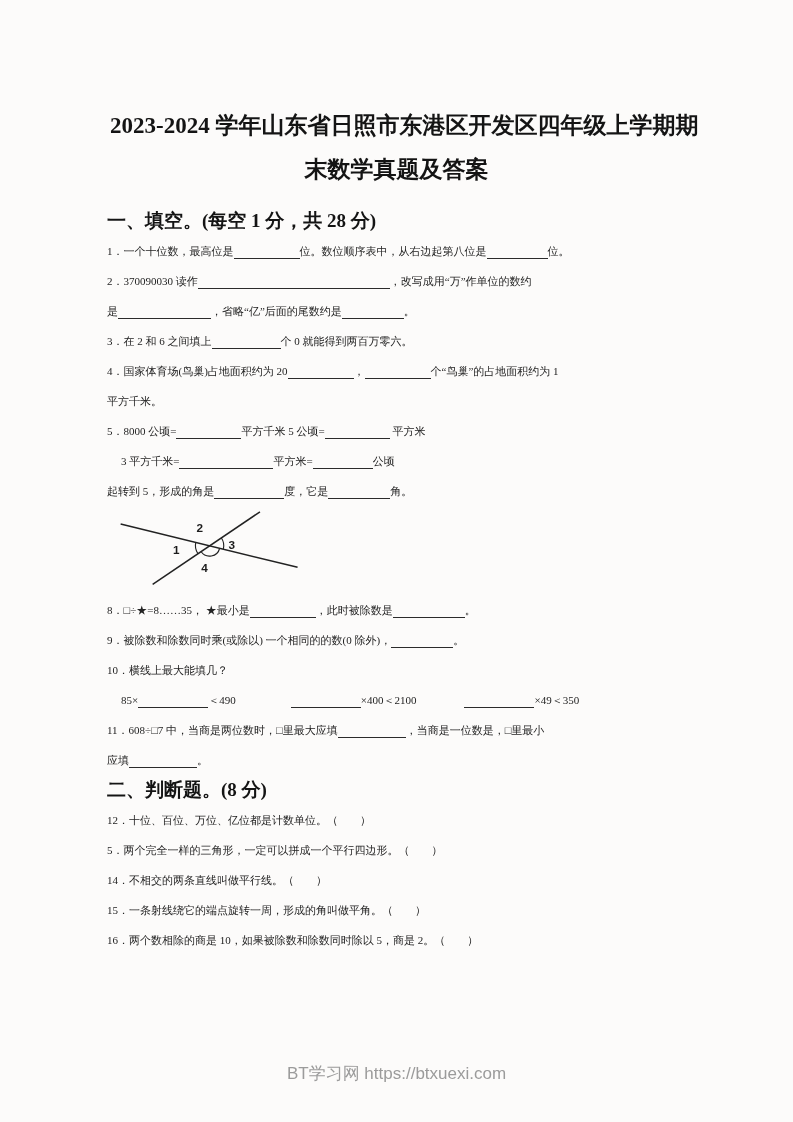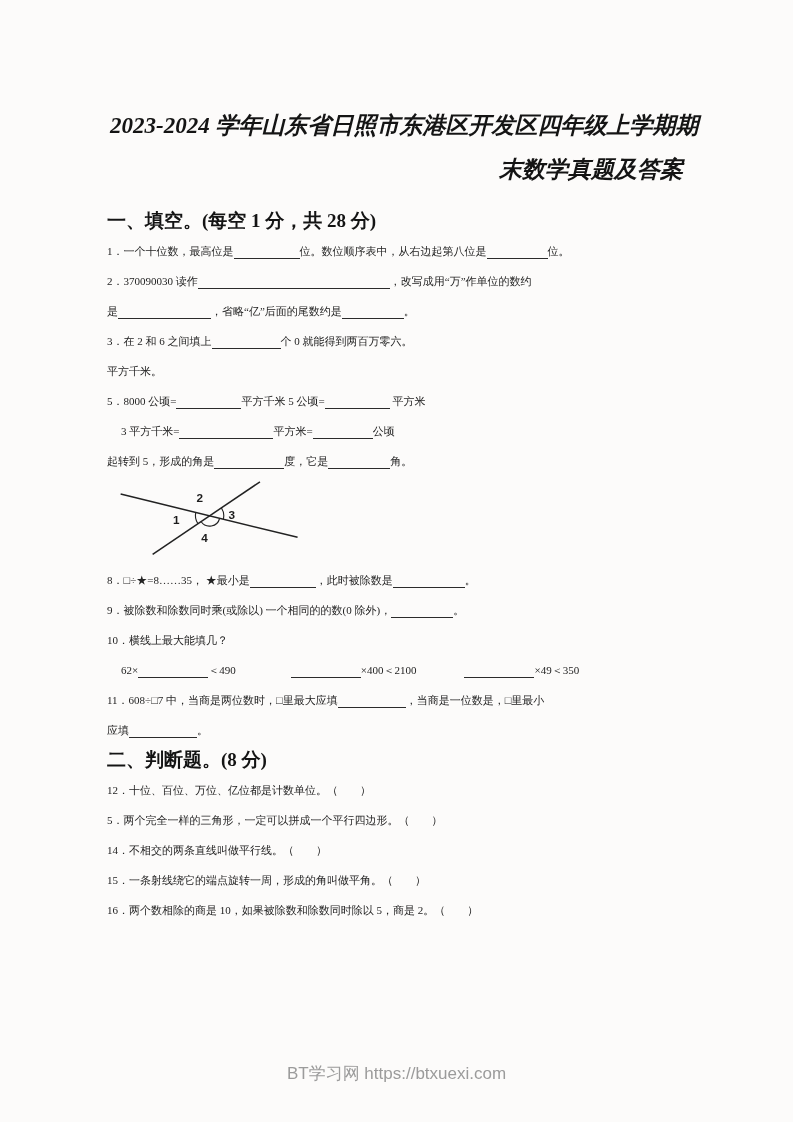--- a/index.html
+++ b/index.html
@@ -9,22 +9,21 @@
     color:#222;
     font-family:"Liberation Serif","DejaVu Serif",serif;
     position:relative;
     overflow:hidden;
   }
   .page{
     position:absolute;inset:0;
   }
   .title-block{
     margin:104px 110px 14px 110px;
-    text-align:right;
-    font-style:italic;
+    text-align:center;
   }
   .title-line{
     display:block;
     font-size:23px;
     font-weight:bold;
     line-height:44px;
     color:#141414;
     white-space:nowrap;
   }
   .content{
@@ -85,41 +84,42 @@
     <span class="title-line">2023-2024 学年山东省日照市东港区开发区四年级上学期期</span>
     <span class="title-line">末数学真题及答案</span>
   </div>
 
   <div class="content">
       <div class="line heading"><span>一、填空。(每空 1 分，共 28 分)</span></div>
       <div class="line"><span>1．一个十位数，最高位是</span><span class="blank" style="width: 66px;"></span><span>位。数位顺序表中，从右边起第八位是</span><span class="blank" style="width: 61px;"></span><span>位。</span></div>
       <div class="line"><span>2．370090030 读作</span><span class="blank" style="width: 192px;"></span><span>，改写成用“万”作单位的数约</span></div>
       <div class="line"><span>是</span><span class="blank" style="width: 93px;"></span><span>，省略“亿”后面的尾数约是</span><span class="blank" style="width: 62px;"></span><span>。</span></div>
       <div class="line"><span>3．在 2 和 6 之间填上</span><span class="blank" style="width: 69px;"></span><span>个 0 就能得到两百万零六。</span></div>
+      <div class="line"><span>4．国家体育场(鸟巢)占地面积约为 20</span><span class="blank" style="width: 66px;"></span><span>，</span><span class="blank" style="width: 66px;"></span><span>个“鸟巢”的占地面积约为 1</span></div>
       <div class="line"><span>平方千米。</span></div>
       <div class="line"><span>5．8000 公顷=</span><span class="blank" style="width: 65px;"></span><span>平方千米 5 公顷=</span><span class="blank" style="width: 65px;"></span><span> 平方米</span></div>
       <div class="line" style="padding-left: 14px;"><span>3 平方千米=</span><span class="blank" style="width: 94px;"></span><span>平方米=</span><span class="blank" style="width: 60px;"></span><span>公顷</span></div>
       <div class="line"><span>起转到 5，形成的角是</span><span class="blank" style="width: 70px;"></span><span>度，它是</span><span class="blank" style="width: 62px;"></span><span>角。</span></div>
   <div class="figure-wrap">
     <svg width="200" height="80" viewBox="0 0 200 85">
       <line x1="4" y1="16" x2="192" y2="62" stroke="#222" stroke-width="1.6"></line>
       <line x1="38" y1="80" x2="152" y2="3" stroke="#222" stroke-width="1.6"></line>
       <path d="M 83.9 35.3 A 15 15 0 0 0 86.1 47.4" fill="none" stroke="#222" stroke-width="1.2"></path>
       <path d="M 110.9 30.6 A 15 15 0 0 1 113.1 42.7" fill="none" stroke="#222" stroke-width="1.2"></path>
       <path d="M 109.2 41.7 A 11 11 0 0 1 89.4 45.2" fill="none" stroke="#222" stroke-width="1.2"></path>
       <text x="63" y="48" class="fig-label" text-anchor="middle">1</text>
       <text x="88" y="24" class="fig-label" text-anchor="middle">2</text>
       <text x="122" y="43" class="fig-label" text-anchor="middle">3</text>
       <text x="93" y="67" class="fig-label" text-anchor="middle">4</text>
     </svg>
   </div>
 <div class="line"><span>8．□÷★=8……35， ★最小是</span><span class="blank" style="width: 66px;"></span><span>，此时被除数是</span><span class="blank" style="width: 72px;"></span><span>。</span></div>
       <div class="line"><span>9．被除数和除数同时乘(或除以) 一个相同的的数(0 除外)，</span><span class="blank" style="width: 62px;"></span><span>。</span></div>
       <div class="line"><span>10．横线上最大能填几？</span></div>
-      <div class="line" style="padding-left: 14px;"><span>62×</span><span class="blank" style="width: 70px;"></span><span>＜490</span><span class="gap" style="width: 55px;"></span><span class="blank" style="width: 70px;"></span><span>×400＜2100</span><span class="gap" style="width: 48px;"></span><span class="blank" style="width: 70px;"></span><span>×49＜350</span></div>
+      <div class="line" style="padding-left: 14px;"><span>85×</span><span class="blank" style="width: 70px;"></span><span>＜490</span><span class="gap" style="width: 55px;"></span><span class="blank" style="width: 70px;"></span><span>×400＜2100</span><span class="gap" style="width: 48px;"></span><span class="blank" style="width: 70px;"></span><span>×49＜350</span></div>
       <div class="line"><span>11．608÷□7 中，当商是两位数时，□里最大应填</span><span class="blank" style="width: 68px;"></span><span>，当商是一位数是，□里最小</span></div>
       <div class="line"><span>应填</span><span class="blank" style="width: 68px;"></span><span>。</span></div>
       <div class="line heading"><span>二、判断题。(8 分)</span></div>
       <div class="line"><span>12．十位、百位、万位、亿位都是计数单位。（　　）</span></div>
       <div class="line"><span>5．两个完全一样的三角形，一定可以拼成一个平行四边形。（　　）</span></div>
       <div class="line"><span>14．不相交的两条直线叫做平行线。（　　）</span></div>
       <div class="line"><span>15．一条射线绕它的端点旋转一周，形成的角叫做平角。（　　）</span></div>
       <div class="line"><span>16．两个数相除的商是 10，如果被除数和除数同时除以 5，商是 2。（　　）</span></div>
     </div>
 

